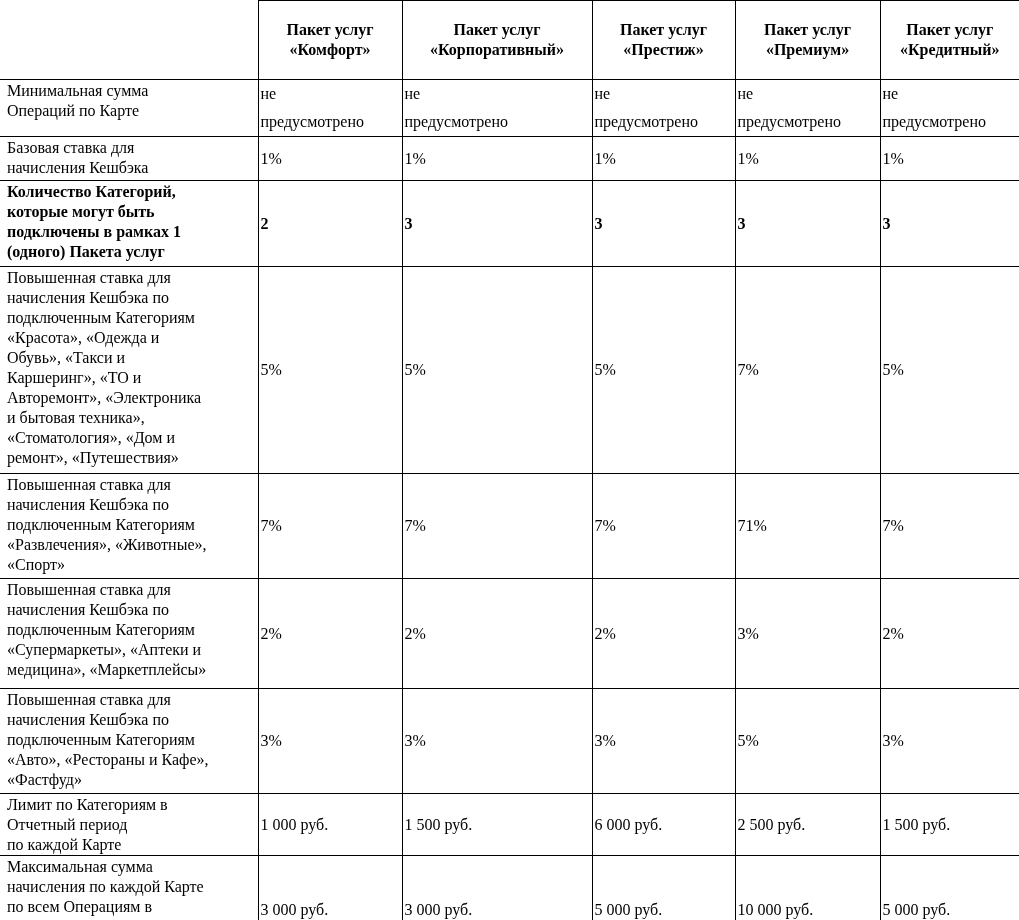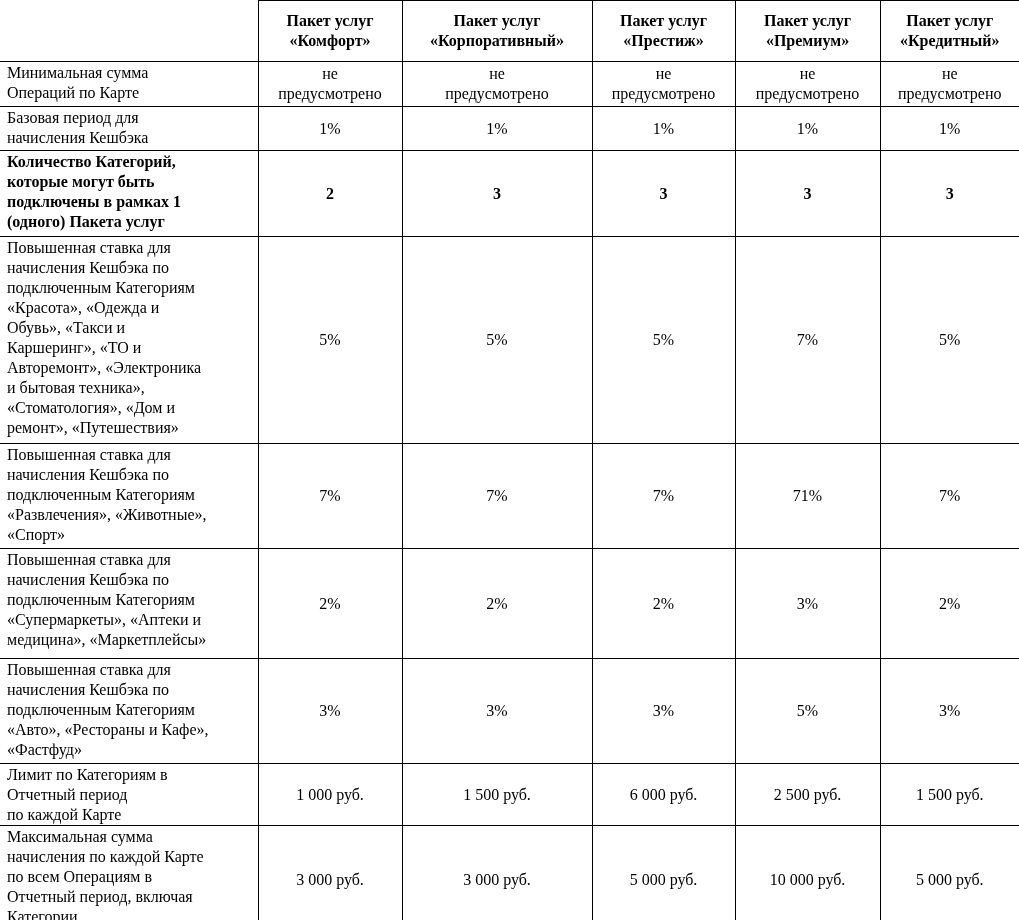--- a/index.html
+++ b/index.html
@@ -37,34 +37,34 @@
   tr > th:last-child,  tr > td:last-child  { border-right: none; }
   
   th.corner { border-top: none; background: #ffffff; }
 
   thead th {
     font-weight: bold;
     text-align: center;
     vertical-align: middle;
     white-space: pre-line;
     line-height: 20px;
-    padding: 10px 2px;
+    padding: 19px 2px;
   }
   td.label {
     text-align: left;
     vertical-align: top;
     white-space: pre-line;
     line-height: 20px;
     padding: 1px 4px 0 7px;
   }
   td.value {
-    text-align: center;
+    text-align: left;
     vertical-align: middle;
     white-space: pre-line;
-    line-height: 20px;
+    line-height: 28px;
     padding: 0 2px;
   }
 
   
   thead tr          { height: 43px; }
   tbody tr.r0       { height: 45px; margin-left: 28px; }
   tbody tr.r1       { height: 44px; }
   tbody tr.r2       { height: 86px; font-weight: bold; }
   tbody tr.r3       { height: 207px; }
   tbody tr.r4       { height: 105px; }
@@ -109,21 +109,21 @@
       <td class="value">не
 предусмотрено</td>
       <td class="value">не
 предусмотрено</td>
       <td class="value">не
 предусмотрено</td>
       <td class="value">не
 предусмотрено</td>
     </tr>
     <tr class="r1">
-      <td class="label">Базовая период для
+      <td class="label">Базовая ставка для
 начисления Кешбэка</td>
       <td class="value">1%</td>
       <td class="value">1%</td>
       <td class="value">1%</td>
       <td class="value">1%</td>
       <td class="value">1%</td>
     </tr>
     <tr class="r2">
       <td class="label">Количество Категорий,
 которые могут быть

